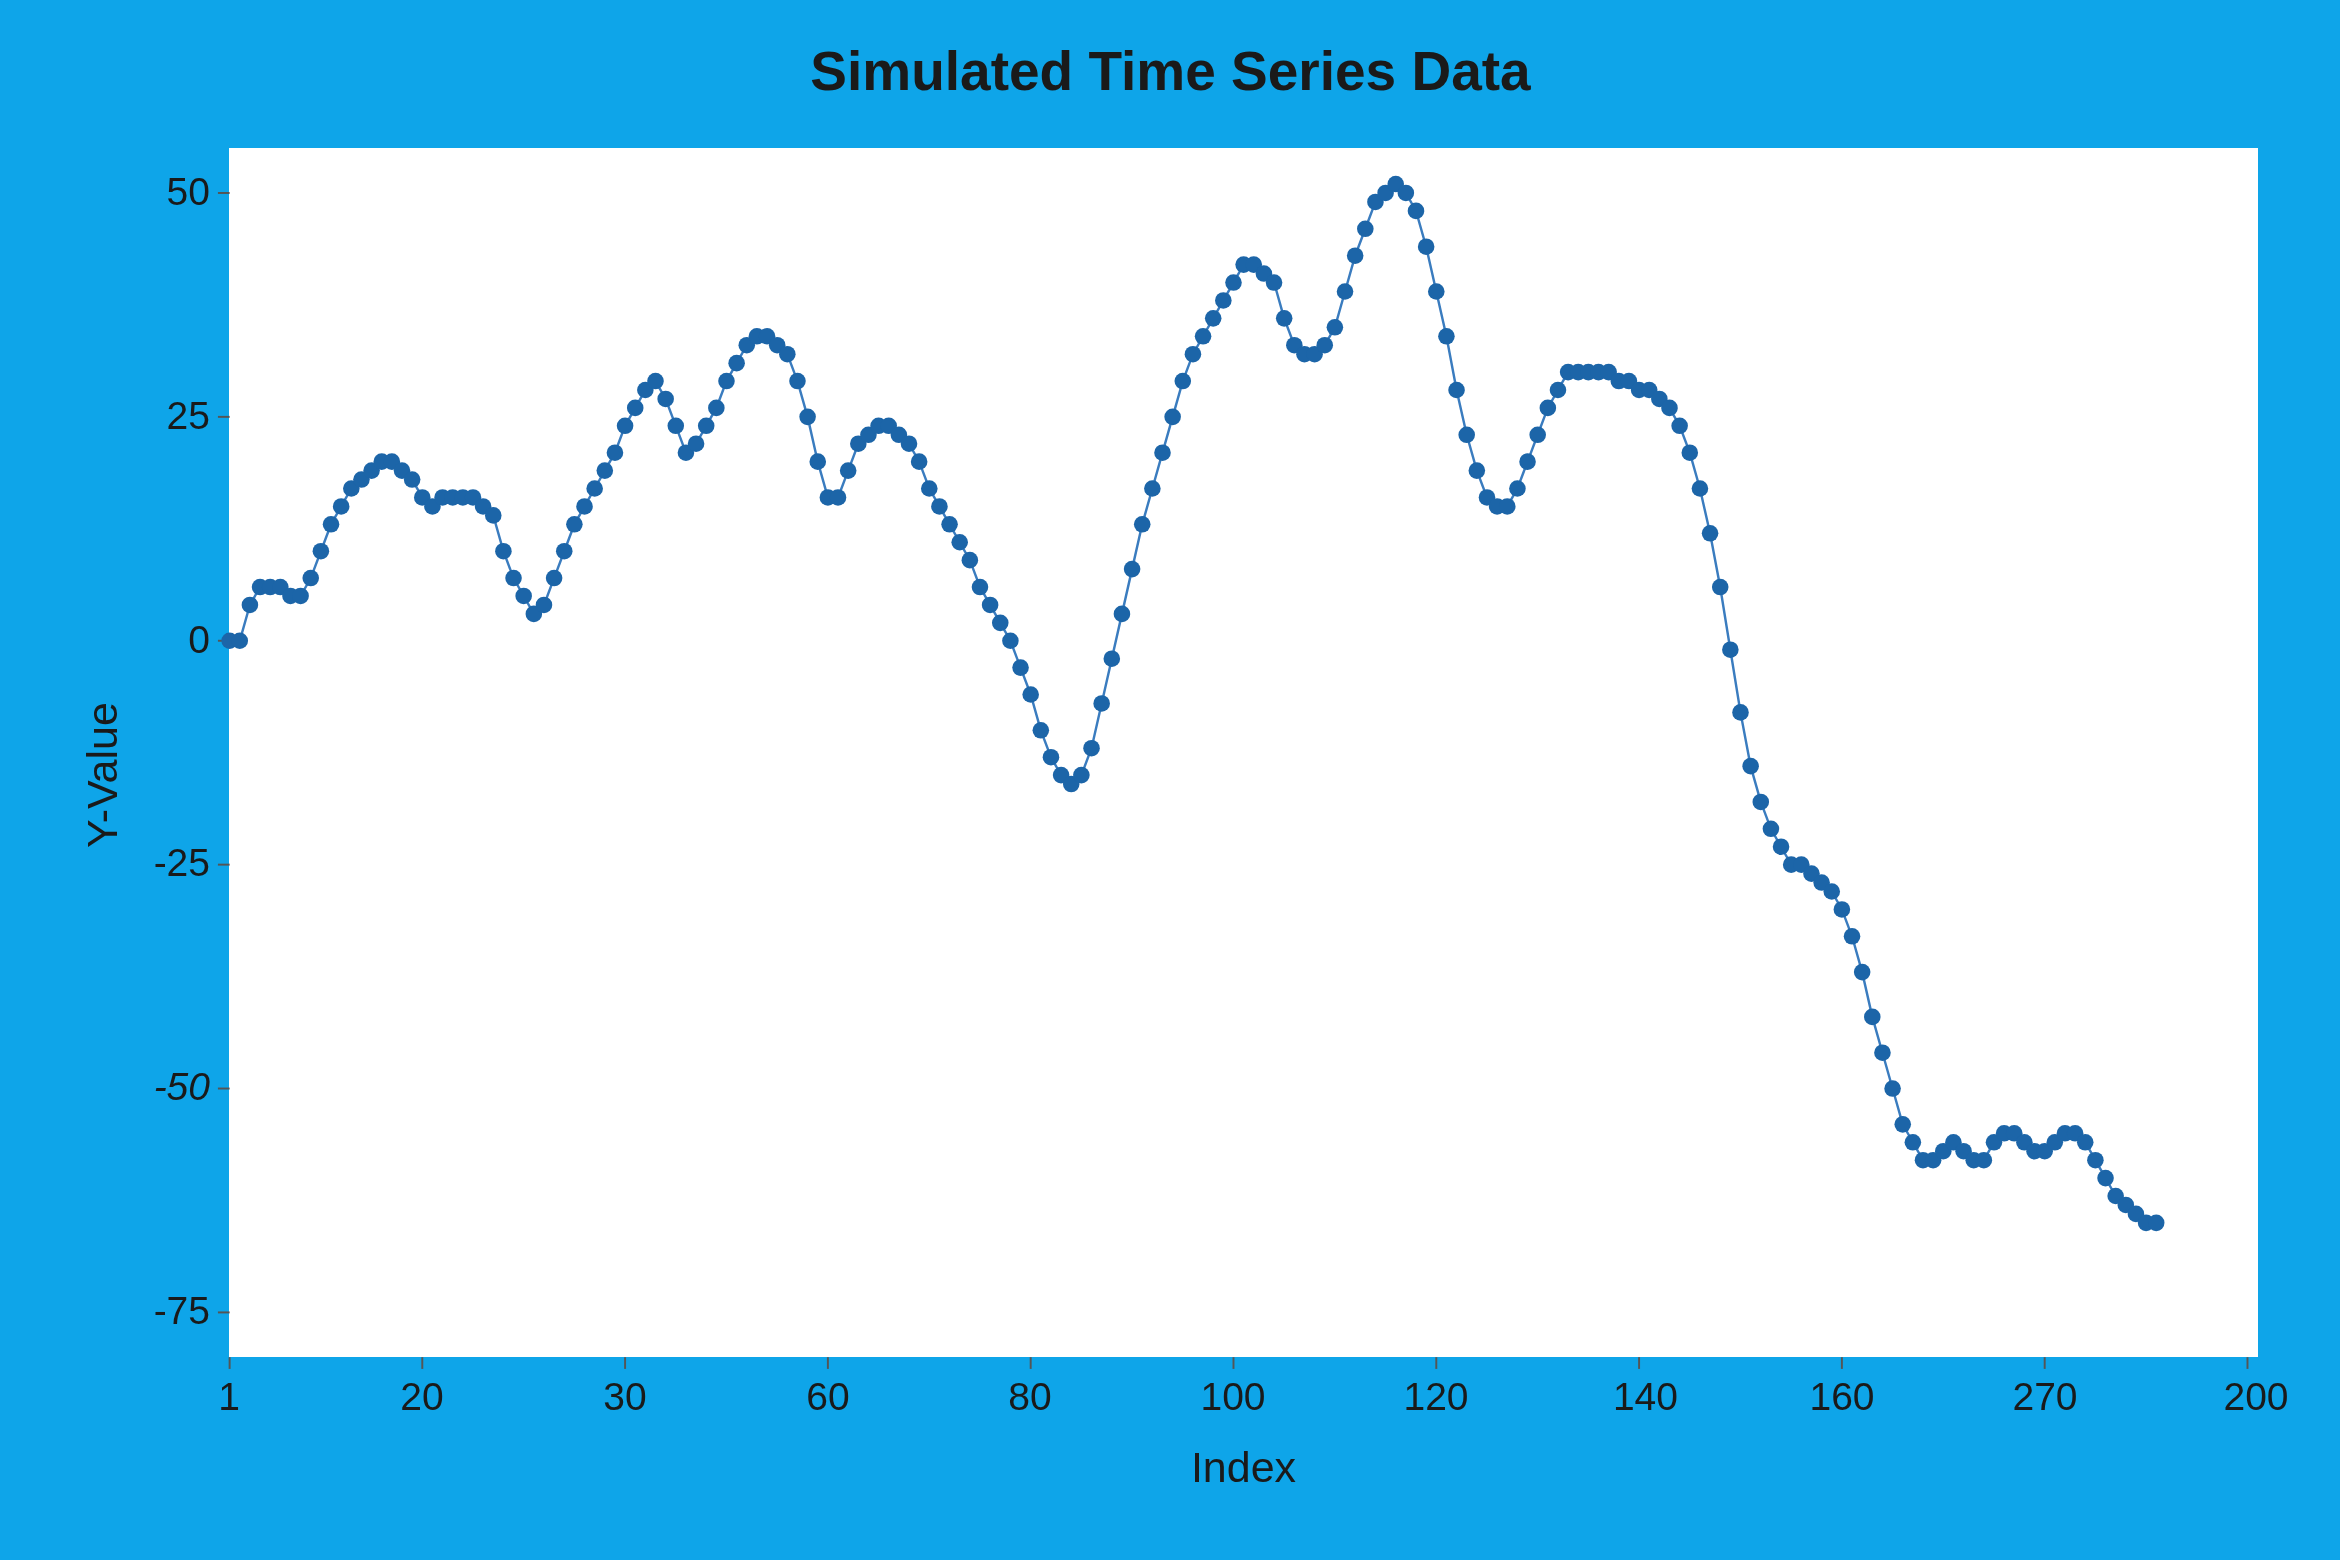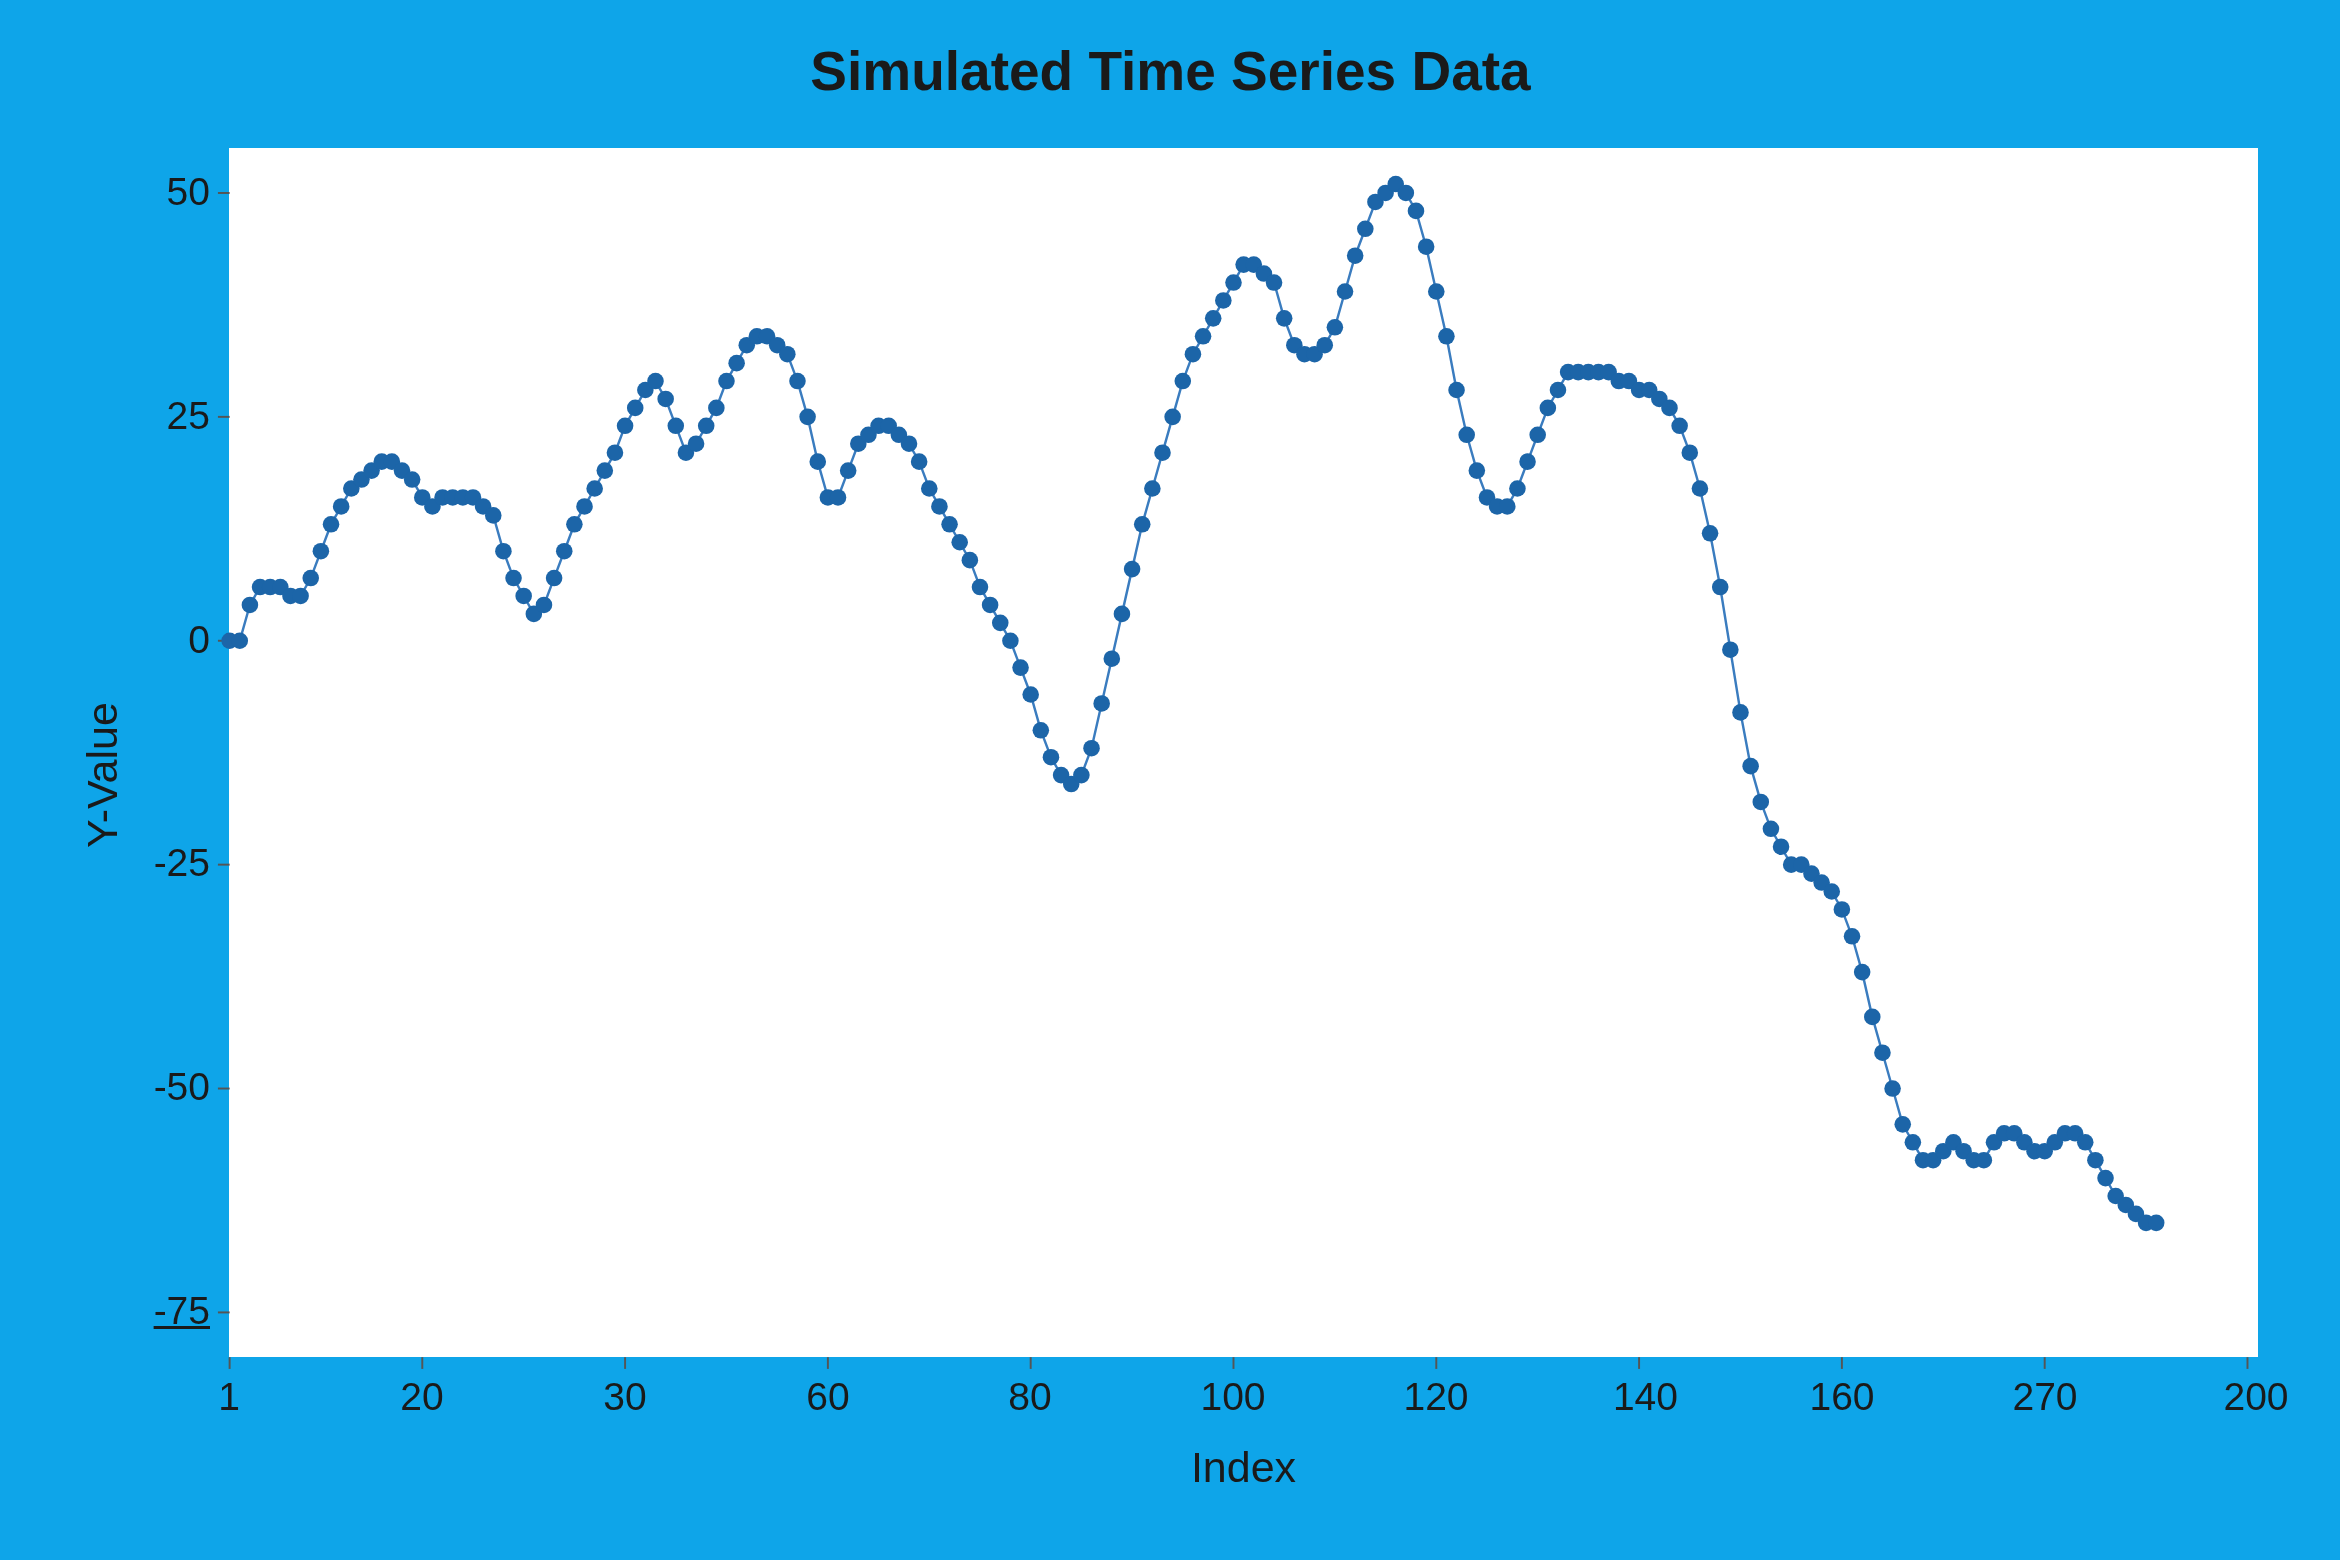--- a/index.html
+++ b/index.html
@@ -270,22 +270,22 @@
       <circle cx="2179.8" cy="1235.851851851852" r="8.5" fill="#1c65a8"></circle>
       <circle cx="2190.2" cy="1245.0370370370372" r="8.5" fill="#1c65a8"></circle>
       <circle cx="2200.6" cy="1254.2222222222222" r="8.5" fill="#1c65a8"></circle>
       <circle cx="2211" cy="1254.2222222222222" r="8.5" fill="#1c65a8"></circle>
     </svg>
 
   <div class="axis-label-y" id="ylabel" style="left: 78px; top: 848px;">Y-Value</div>
   <div class="axis-label-x" id="xlabel" style="left: 229px; width: 2029px; top: 1443px;">Index</div>
 
   <div id="ticks">
-      <div class="tick-label" style="right: 2131px; top: 1289px; text-align: center; text-decoration: underline;">-75</div>
-      <div class="tick-label" style="right: 2131px; top: 1065px; text-align: right;">-50</div>
+      <div class="tick-label" style="right: 2131px; top: 1289px; text-align: center;">-75</div>
+      <div class="tick-label" style="right: 2131px; top: 1065px; text-align: right; font-style: italic;">-50</div>
       <div class="tick-label" style="right: 2131px; top: 841px; text-align: right;">-25</div>
       <div class="tick-label" style="right: 2131px; top: 618px; text-align: right;">0</div>
       <div class="tick-label" style="right: 2131px; top: 394px; ">25</div>
       <div class="tick-label" style="right: 2131px; top: 170px; text-align: right;">50</div>
       <div class="tick-label" style="left: 190px; width: 78px; text-align: center; top: 1375px;">1</div>
       <div class="tick-label" style="left: 383px; width: 78px; text-align: center; top: 1375px;">20</div>
       <div class="tick-label" style="left: 586px; width: 78px; text-align: center; top: 1375px;">30</div>
       <div class="tick-label" style="left: 789px; width: 78px; text-align: center; top: 1375px;">60</div>
       <div class="tick-label" style="left: 991px; width: 78px; text-align: center; top: 1375px;">80</div>
       <div class="tick-label" style="left: 1194px; width: 78px; text-align: center; top: 1375px;">100</div>

